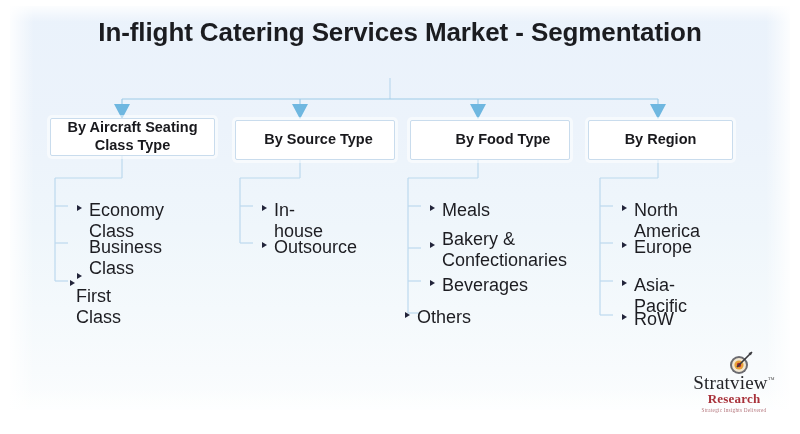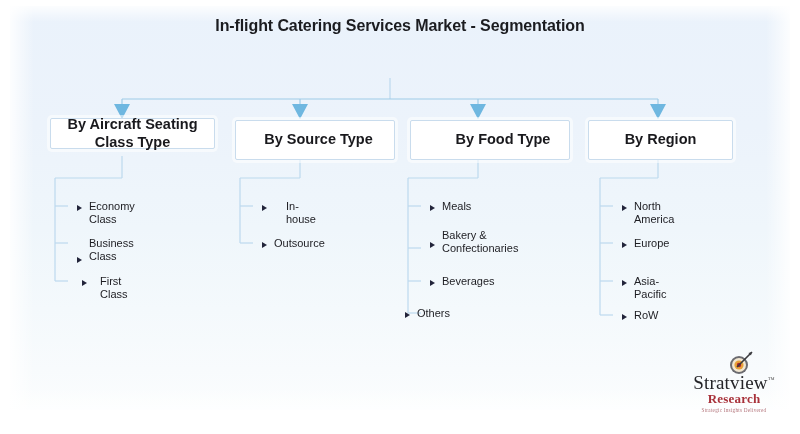--- a/index.html
+++ b/index.html
@@ -54,21 +54,21 @@
       linear-gradient(0deg, rgba(255,255,255,1) 0px, rgba(255,255,255,0.96) 14px, rgba(255,255,255,0) 46px);
   }
 
   
   #title {
     position: absolute;
     left: 90px;
     top: 16px;
     width: 620px;
     text-align: center;
-    font-size: 16px;
+    font-size: 26px;
     font-weight: bold;
     line-height: 1.26;
     color: #1b1c20;
     letter-spacing: -0.1px;
     z-index: 4;
   }
 
   
   #connectors {
     position: absolute;
@@ -101,21 +101,21 @@
 
   
   .leaf-col {
     position: absolute;
     z-index: 3;
   }
   .leaf-item {
     position: absolute;
     display: flex;
     align-items: flex-start;
-    font-size: 11px;
+    font-size: 18px;
     color: #1d1d22;
     line-height: 1.18;
     white-space: pre-line;
   }
   .leaf-bullet {
     flex: 0 0 auto;
     width: 0;
     height: 0;
     border-left: 5px solid #22243a;
     border-top: 3.4px solid transparent;
@@ -240,46 +240,46 @@
     <g stroke="#bcd9ee" stroke-width="1.2" fill="none">
       <path d="M 600 178 L 658 178"></path>
       <path d="M 600 178 L 600 315"></path>
       <path d="M 600 206 L 613 206"></path>
       <path d="M 600 243 L 613 243"></path>
       <path d="M 600 281 L 613 281"></path>
       <path d="M 600 315 L 613 315"></path>
     </g>
   </svg>
 
-  <div class="cat-box" style="left:50px; top:118px; width:165px; height:31px; white-space:pre-line;">By Aircraft Seating
+  <div class="cat-box" style="left:50px; top:118px; width:165px; height:38px; white-space:pre-line;">By Aircraft Seating
 Class Type</div>
 
   <div class="cat-box" style="left:235px; top:120px; width:160px; height:40px;padding-left:13px;">By Source Type</div>
 
   <div class="cat-box" style="left:410px; top:120px; width:160px; height:40px;padding-left:32px;">By Food Type</div>
 
   <div class="cat-box" style="left:588px; top:120px; width:145px; height:40px;">By Region</div>
 
   <div class="leaf-col">
     <div class="leaf-item" style="left:77px; top:200px;">
       <span class="leaf-bullet"></span>
       <span>Economy Class</span>
     </div>
     <div class="leaf-item" style="left:77px; top:237px;align-items:flex-end;">
       <span class="leaf-bullet"></span>
       <span>Business Class</span>
     </div>
-    <div class="leaf-item" style="left:82px; top:275px;">
+    <div class="leaf-item" style="left:70px; top:275px;flex-direction:column;">
       <span class="leaf-bullet"></span>
       <span style="margin-left:6px;">First Class</span>
     </div>
   </div>
 
   <div class="leaf-col">
-    <div class="leaf-item" style="left:262px; top:200px;gap:12px;">
+    <div class="leaf-item" style="left:262px; top:200px;">
       <span class="leaf-bullet"></span>
       <span>In-house</span>
     </div>
     <div class="leaf-item" style="left:262px; top:237px;">
       <span class="leaf-bullet"></span>
       <span>Outsource</span>
     </div>
   </div>
 
   <div class="leaf-col">

